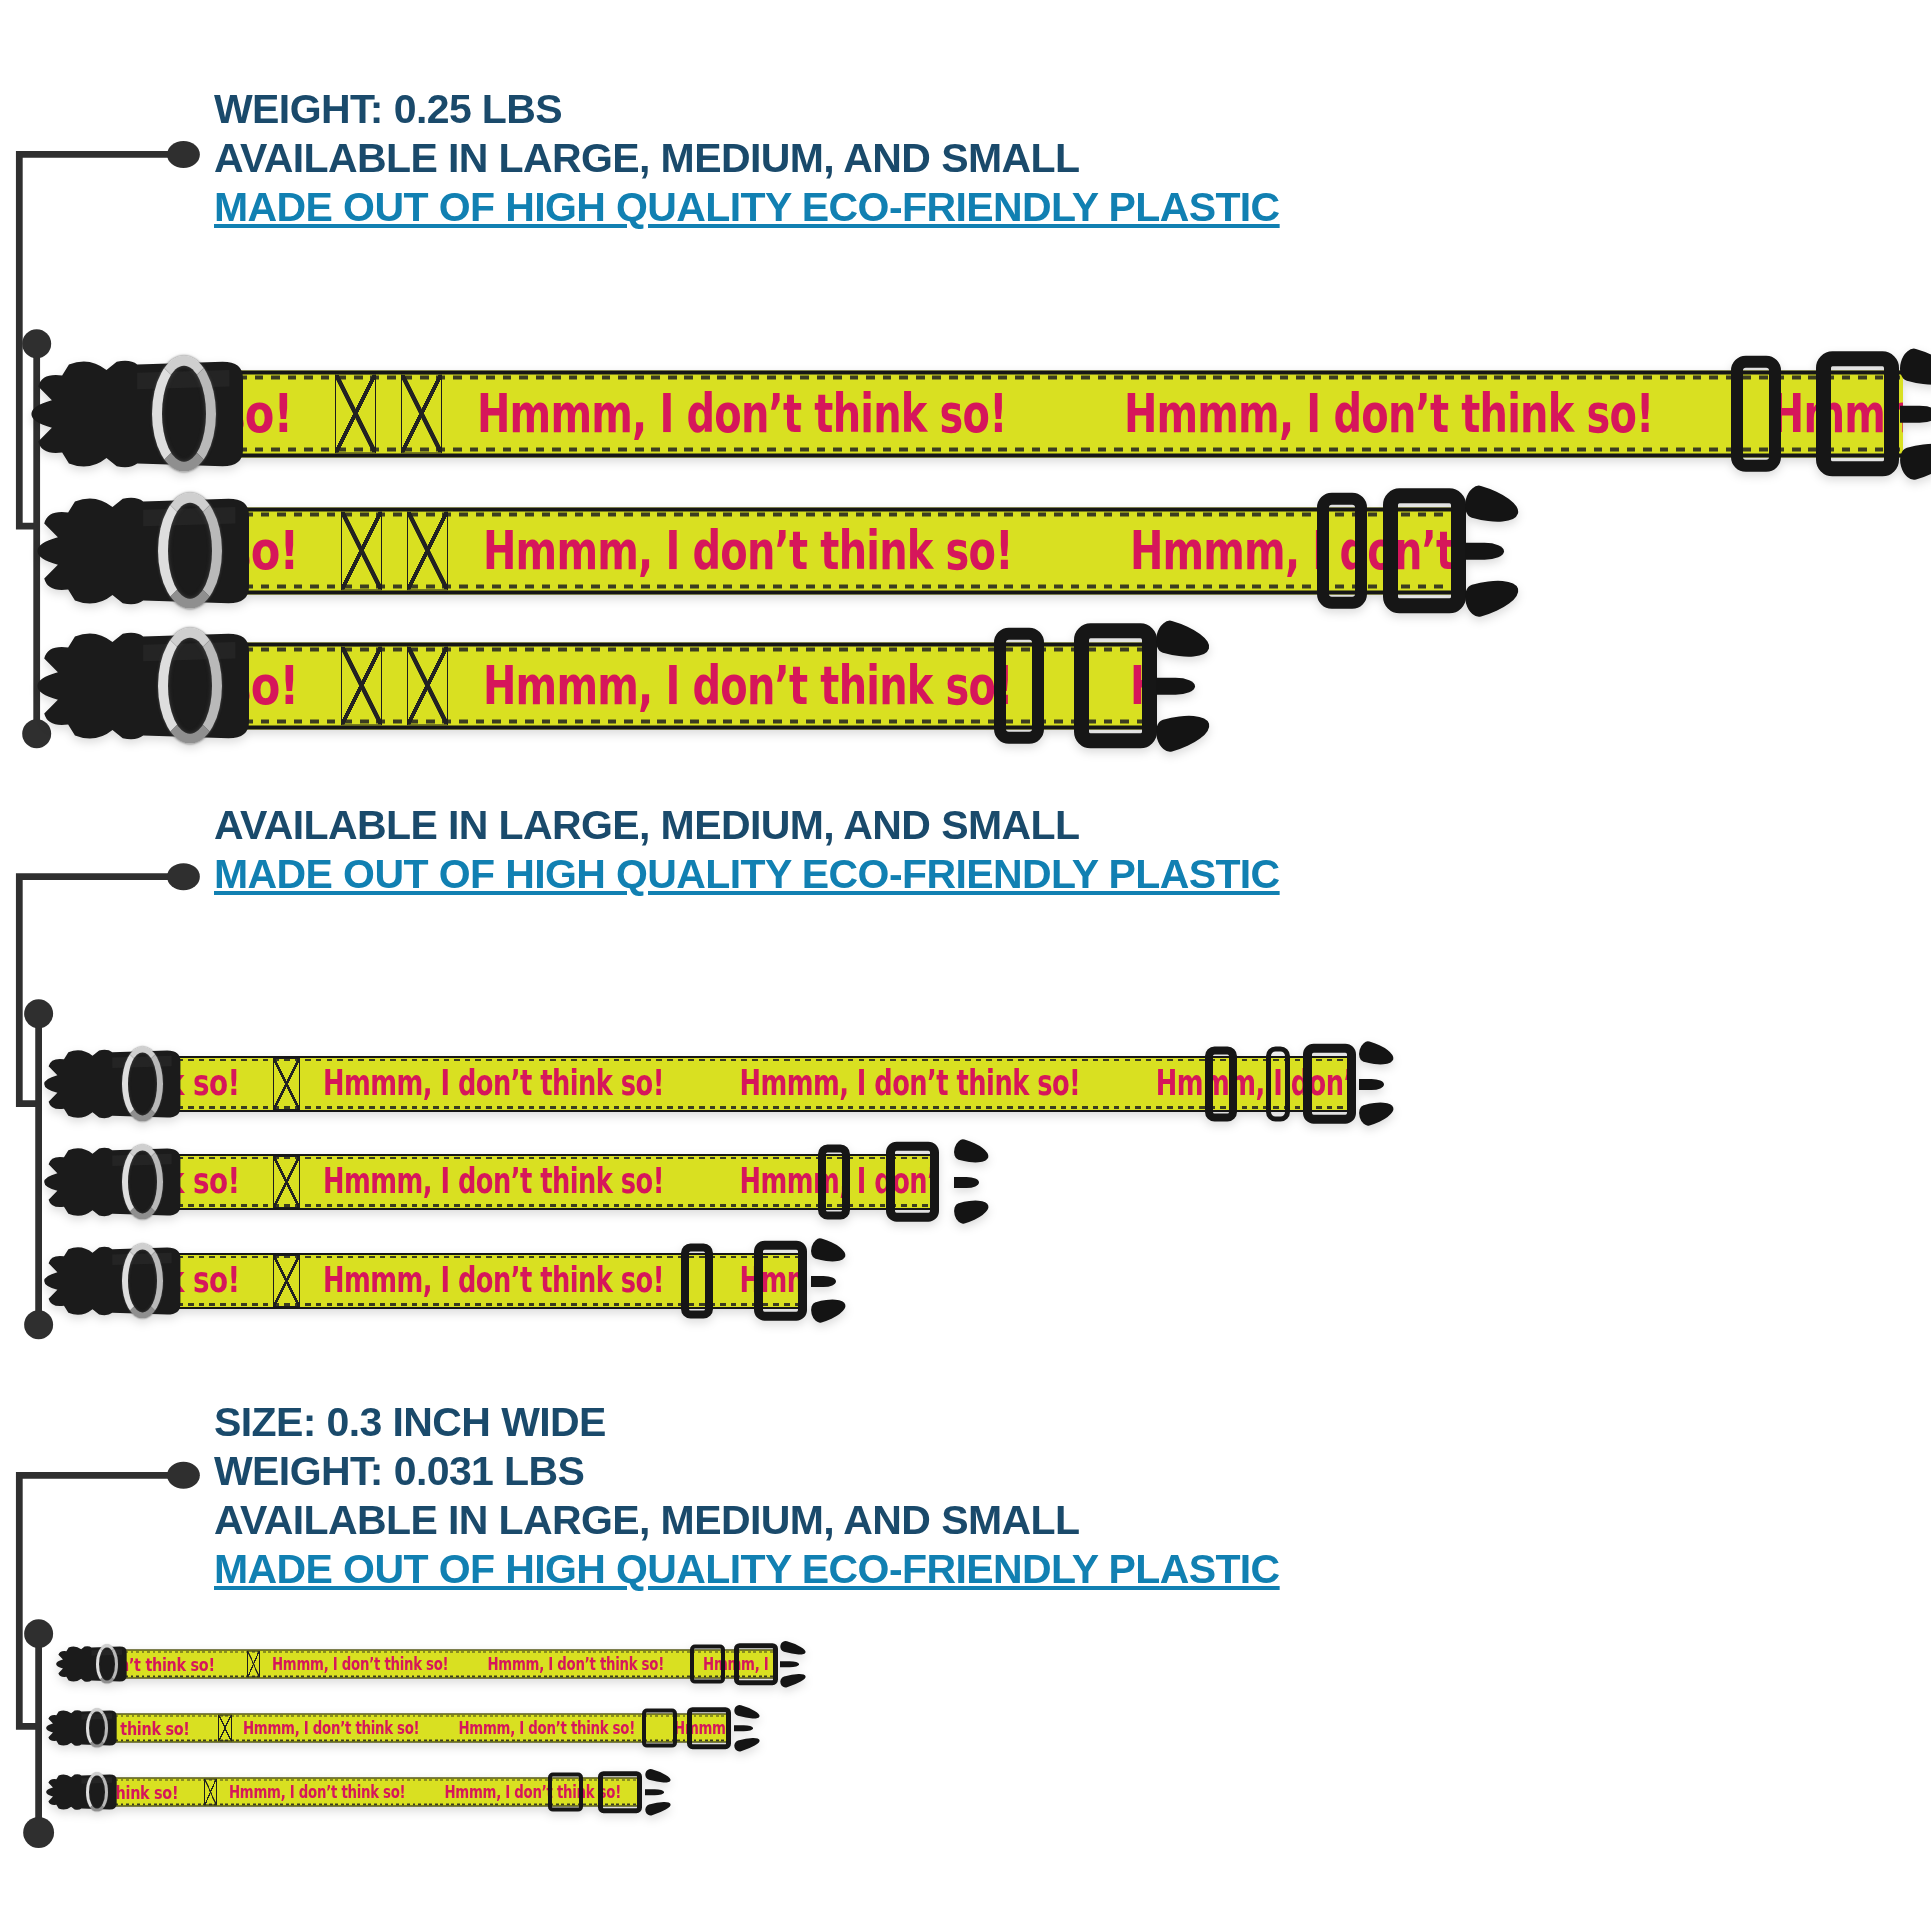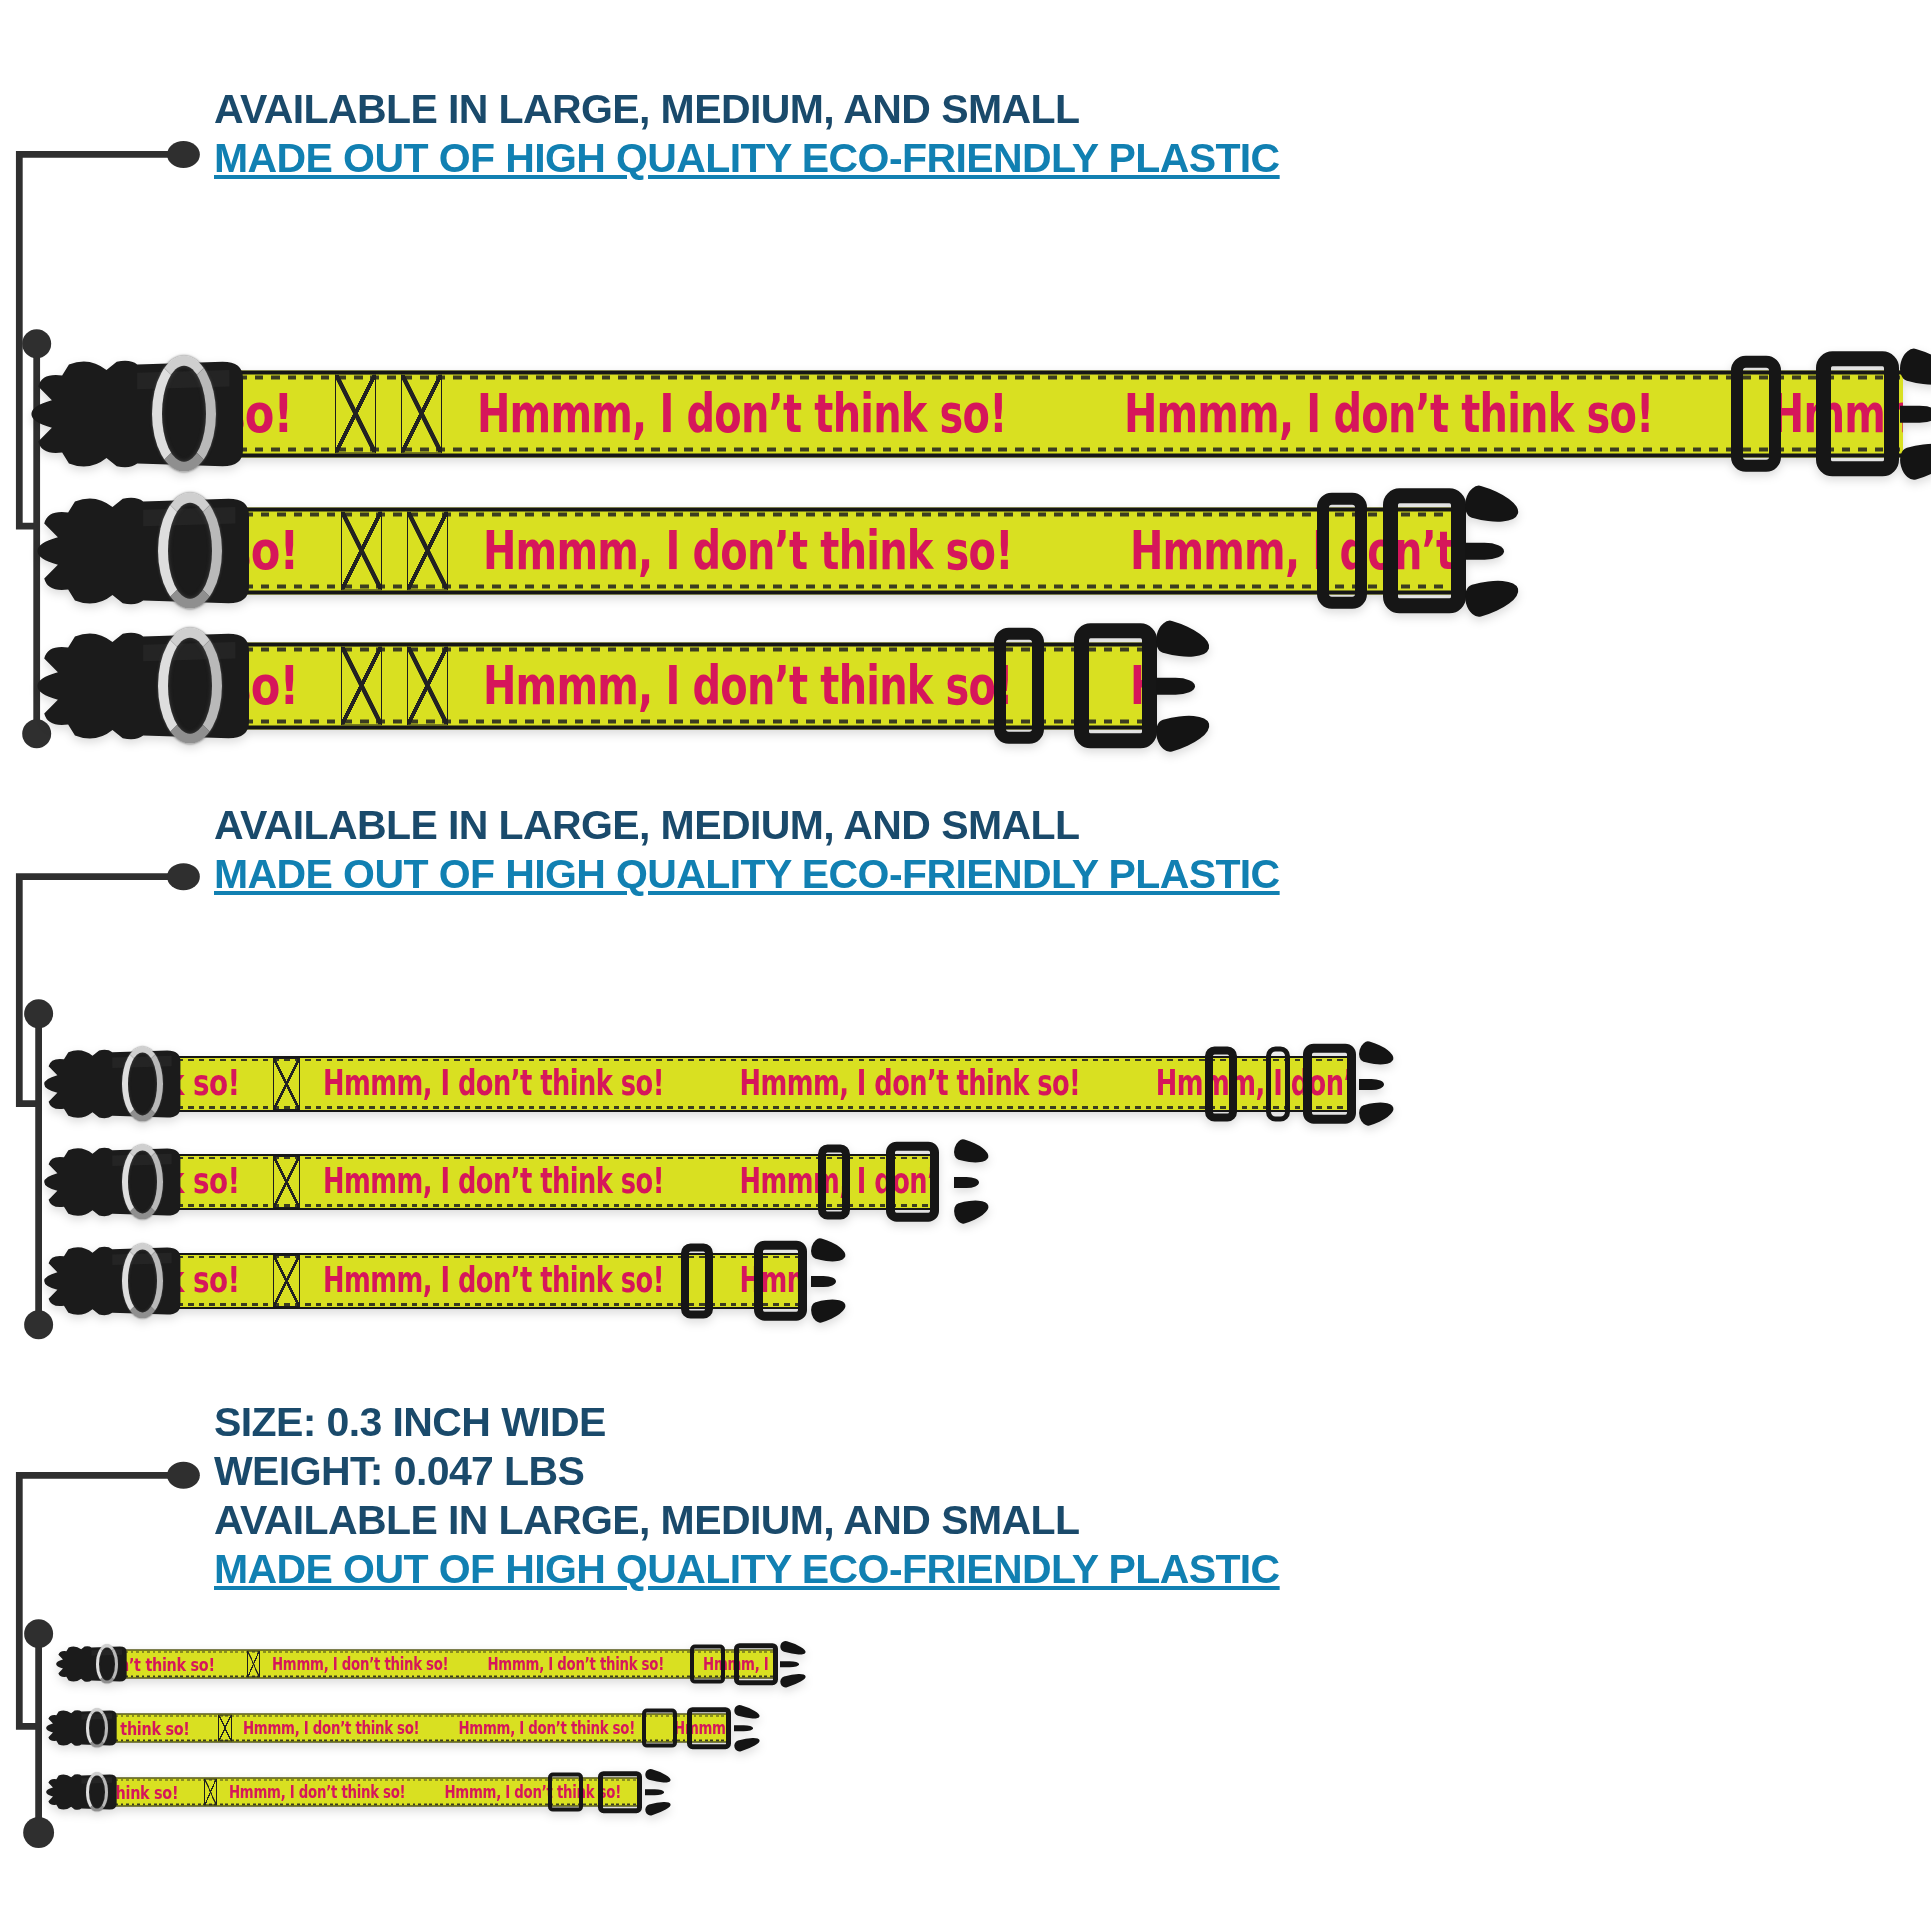--- a/index.html
+++ b/index.html
@@ -132,20 +132,21 @@
   <g stroke="#2f2f2f" stroke-width="7" fill="#2f2f2f">
     <polyline points="178,1528 20,1528 20,1788 40,1788" fill="none"></polyline>
     <line x1="40" y1="1692" x2="40" y2="1898"></line>
     <ellipse cx="190" cy="1528" rx="17" ry="14" stroke="none"></ellipse>
     <circle cx="40" cy="1692" r="15" stroke="none"></circle>
     <circle cx="40" cy="1898" r="16" stroke="none"></circle>
   </g>
 </svg>
 
 <div class="specs" style="top:85px;">
+  <div>WEIGHT: 0.25 LBS</div>
   <div>AVAILABLE IN LARGE, MEDIUM, AND SMALL</div>
   <div class="material">MADE OUT OF HIGH QUALITY ECO-FRIENDLY PLASTIC</div>
 </div>
 
 <div class="collar s1" style="left:37px;top:344px;width:1890px;">
   <div class="strap" style="right:24px;">
     <span class="frag">so!</span>
     <span class="box"></span>
     <span class="box"></span>
     <span class="phrasewrap"><span class="phrase">Hmmm, I don’t think so!   Hmmm, I don’t think so!   Hmmm, I don’t think so!   Hmmm, I don’t think so!</span></span>
@@ -261,21 +262,21 @@
   <span class="clasp" style="left:706px;"></span>
   <span class="prongs" style="left:763px;">
       <i></i>
       <i></i>
       <i></i>
     </span>
 </div>
 
 <div class="specs" style="top:1398px;">
   <div>SIZE: 0.3 INCH WIDE</div>
-  <div>WEIGHT: 0.047 LBS</div>
+  <div>WEIGHT: 0.031 LBS</div>
   <div>AVAILABLE IN LARGE, MEDIUM, AND SMALL</div>
   <div class="material">MADE OUT OF HIGH QUALITY ECO-FRIENDLY PLASTIC</div>
 </div>
 
 <div class="collar s3" style="left:58px;top:1641px;width:761px;">
   <div class="strap" style="right:42px;">
     <span class="frag">n’t think so!</span>
     <span class="box"></span>
     <span class="phrasewrap"><span class="phrase">Hmmm, I don’t think so!   Hmmm, I don’t think so!   Hmmm, I don’t think so!</span></span>
   </div>

